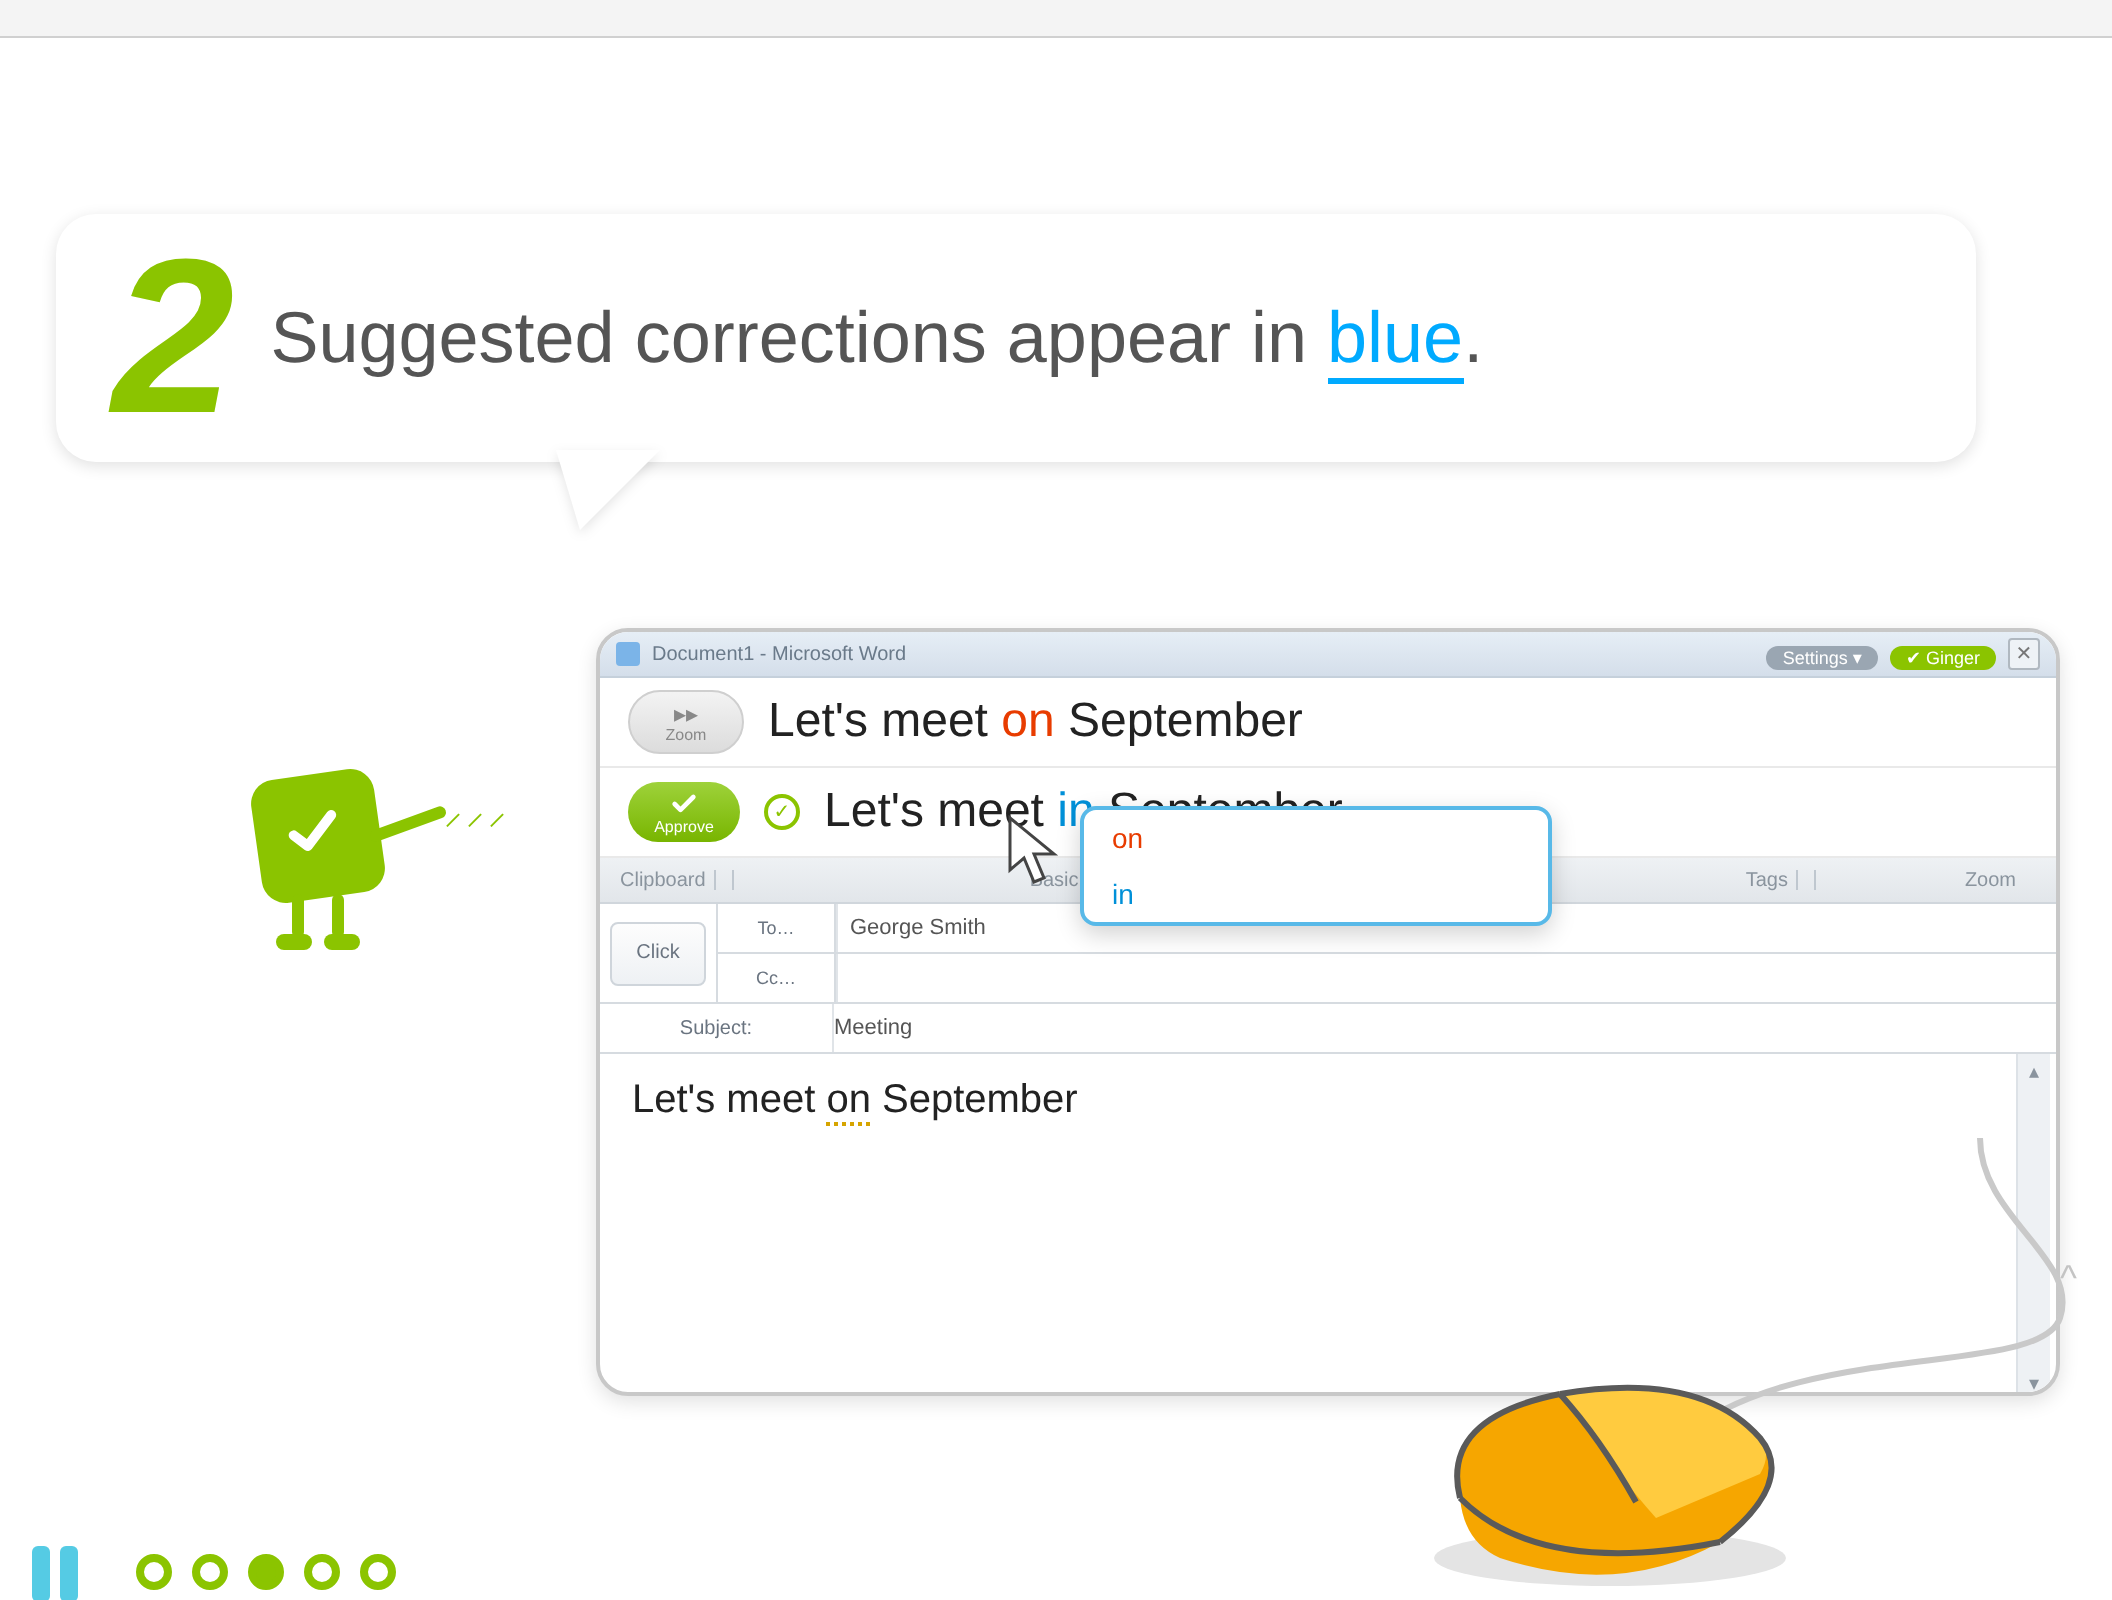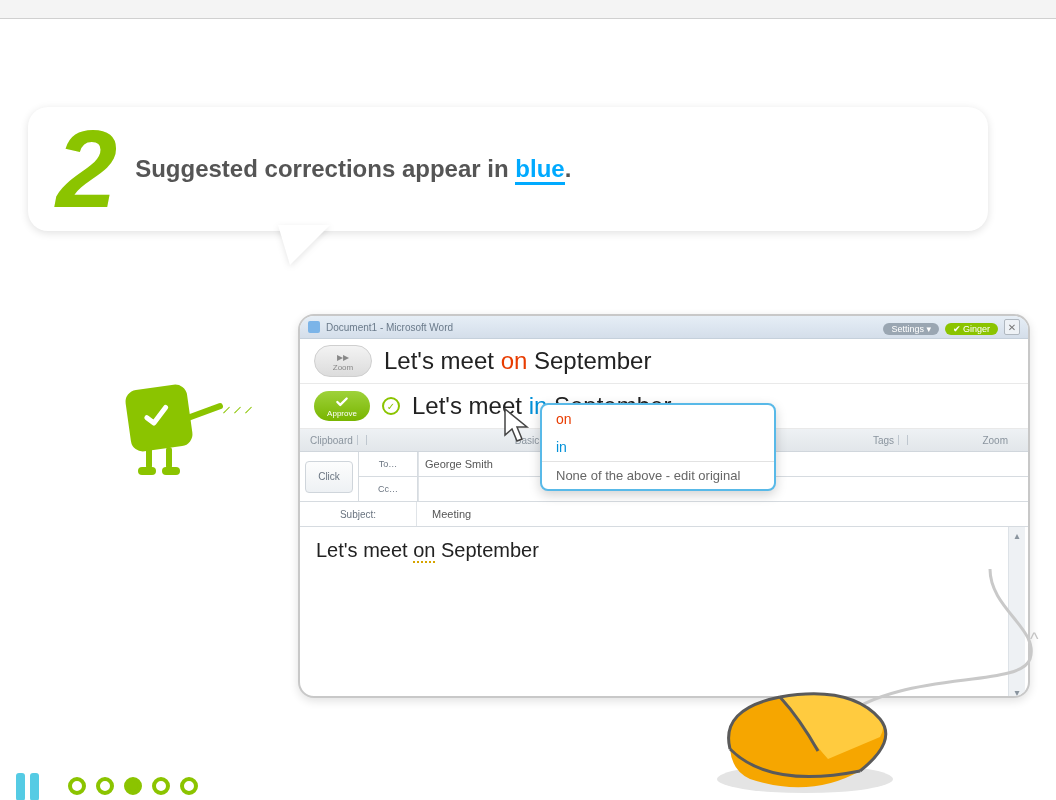--- a/index.html
+++ b/index.html
@@ -1,21 +1,21 @@
 <!DOCTYPE html>
 <html><head>
 <meta charset="utf-8">
 <style>
   html,body{margin:0;padding:0;width:1056px;height:800px;font-family:Arial,Helvetica,sans-serif;background:#f4f4f4;overflow:hidden}
   .stage{position:absolute;left:0;right:0;top:18px;bottom:0;background:#fff;border-top:1px solid #d0d0d0}
   
   .bubble1{position:absolute;left:28px;top:88px;width:960px;height:124px;background:#fff;border-radius:20px;box-shadow:0 2px 8px rgba(0,0,0,.12);display:flex;align-items:center}
   .bubble1 .tail{position:absolute;left:250px;bottom:-34px;width:0;height:0;border-left:12px solid transparent;border-right:40px solid transparent;border-top:40px solid #fff;filter:drop-shadow(0 2px 3px rgba(0,0,0,.1))}
   .bignum{font-size:110px;font-weight:900;color:#8bc400;margin-left:28px;margin-right:18px;line-height:1;font-style:italic;font-family:Arial Black,Arial,sans-serif}
-  .bubble1 .text{font-size:24px;font-weight:700;color:#555}
+  .bubble1 .text{font-size:36px;font-weight:400;color:#555}
   .bubble1 .text .blue{color:#00aaff;border-bottom:3px solid #00aaff}
   
   .mascot{position:absolute;left:128px;top:368px}
   .mascot .body{width:62px;height:62px;background:#8bc400;border-radius:12px;transform:rotate(-8deg);position:relative}
   .mascot .check{position:absolute;left:14px;top:14px;width:30px;height:30px}
   .mascot .check svg{width:30px;height:30px}
   .mascot .arm{position:absolute;left:56px;top:22px;width:40px;height:6px;background:#8bc400;border-radius:3px;transform:rotate(-20deg)}
   .mascot .hand{position:absolute;left:94px;top:6px;color:#8bc400;font-size:18px;letter-spacing:2px}
   .mascot .leg1,.mascot .leg2{position:absolute;width:6px;height:22px;background:#8bc400;border-radius:3px;top:60px}
   .mascot .leg1{left:18px}.mascot .leg2{left:38px}
@@ -54,21 +54,21 @@
   .compose .midcol{width:58px;border-right:1px solid #d6dbe0;display:flex;flex-direction:column}
   .compose .midcol .mini{flex:1;border-bottom:1px solid #d6dbe0;font-size:9px;color:#6a7480;display:flex;align-items:center;justify-content:center}
   .compose .midcol .mini:last-child{border-bottom:none}
   .compose .fields{flex:1;display:flex;flex-direction:column}
   .compose .fld{height:24px;border-bottom:1px solid #d6dbe0;display:flex;align-items:center}
   .compose .fld:last-child{border-bottom:none}
   .compose .fld .val{flex:1;font-size:11px;color:#555;padding-left:6px;border-left:1px solid #e0e4e8;height:100%;display:flex;align-items:center}
   .compose.with-subject .fields{margin-left:0}
   .subjectrow{height:24px;border-bottom:1px solid #d6dbe0;display:flex;align-items:center}
   .subjectrow .lab{width:116px;font-size:10px;color:#6a7480;text-align:center}
-  .subjectrow .val{flex:1;font-size:11px;color:#555;padding-left:15px;border-left:1px solid #e0e4e8;height:100%;display:flex;align-items:center}
+  .subjectrow .val{flex:1;font-size:11px;color:#555;padding-left:0;border-left:1px solid #e0e4e8;height:100%;display:flex;align-items:center}
   
   .docbody{position:relative;padding:12px 16px;font-size:20px;color:#222;height:150px}
   .docbody .dotted{border-bottom:2px dotted #d6a400}
   .docbody .scroll{position:absolute;right:3px;top:0;bottom:0;width:16px;background:#eef1f4;border-left:1px solid #dde2e7;display:flex;flex-direction:column;justify-content:space-between;align-items:center;padding:3px 0}
   .docbody .scroll .arrow{font-size:10px;color:#8a949e}
   
   .popup{position:absolute;left:540px;top:384px;width:232px;background:#fff;border:2px solid #58b9e8;border-radius:8px;box-shadow:0 4px 12px rgba(0,0,0,.18);overflow:hidden;z-index:30}
   .popup .opt{padding:6px 14px;font-size:14px;color:#0090d8;cursor:default}
   .popup .opt.red{color:#e83c00}
   .popup .opt.none{color:#666;border-top:1px solid #e2e2e2;font-size:13px}
@@ -209,21 +209,20 @@
       <div class="scroll">
         <div class="arrow">▴</div>
         <div class="arrow">▾</div>
       </div>
     </div>
   </div>
 
   <div class="popup">
     <div class="opt red">on</div>
     <div class="opt">in</div>
-    <div class="opt none">None of the above - edit original</div>
   </div>
 
   <div class="cursor">
     <svg viewBox="0 0 36 40">
       <path d="M3 2 L3 28 L10 22 L15 34 L20 32 L15 20 L25 20 Z" fill="#fff" stroke="#444" stroke-width="1.5"></path>
     </svg>
   </div>
 
 
   <div class="cable">

